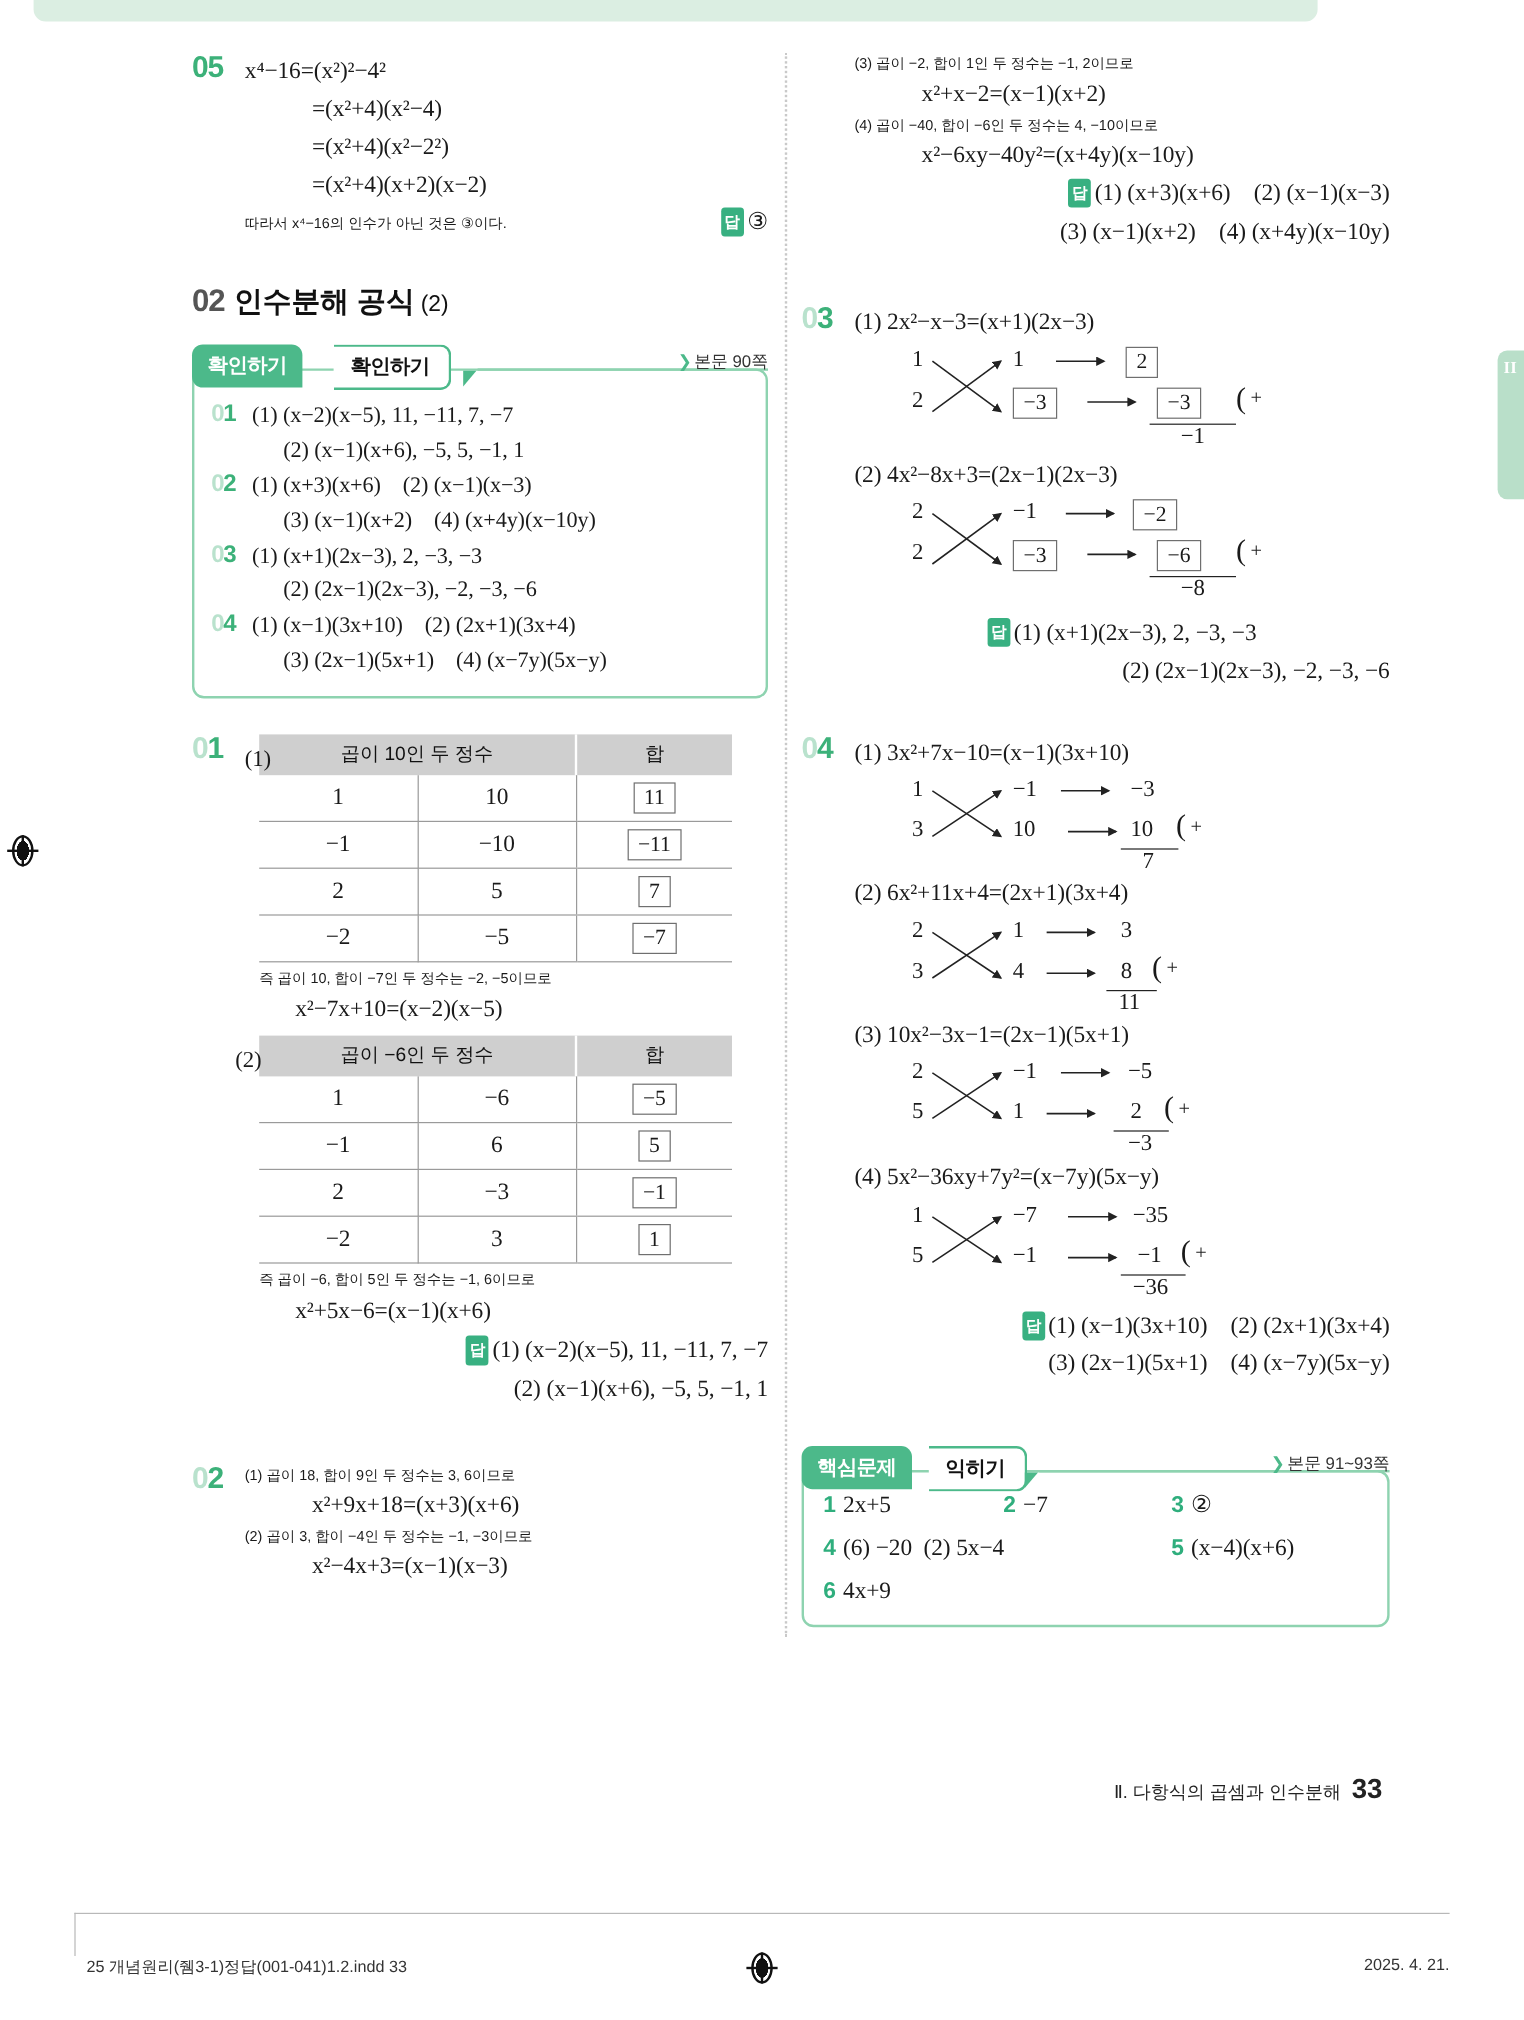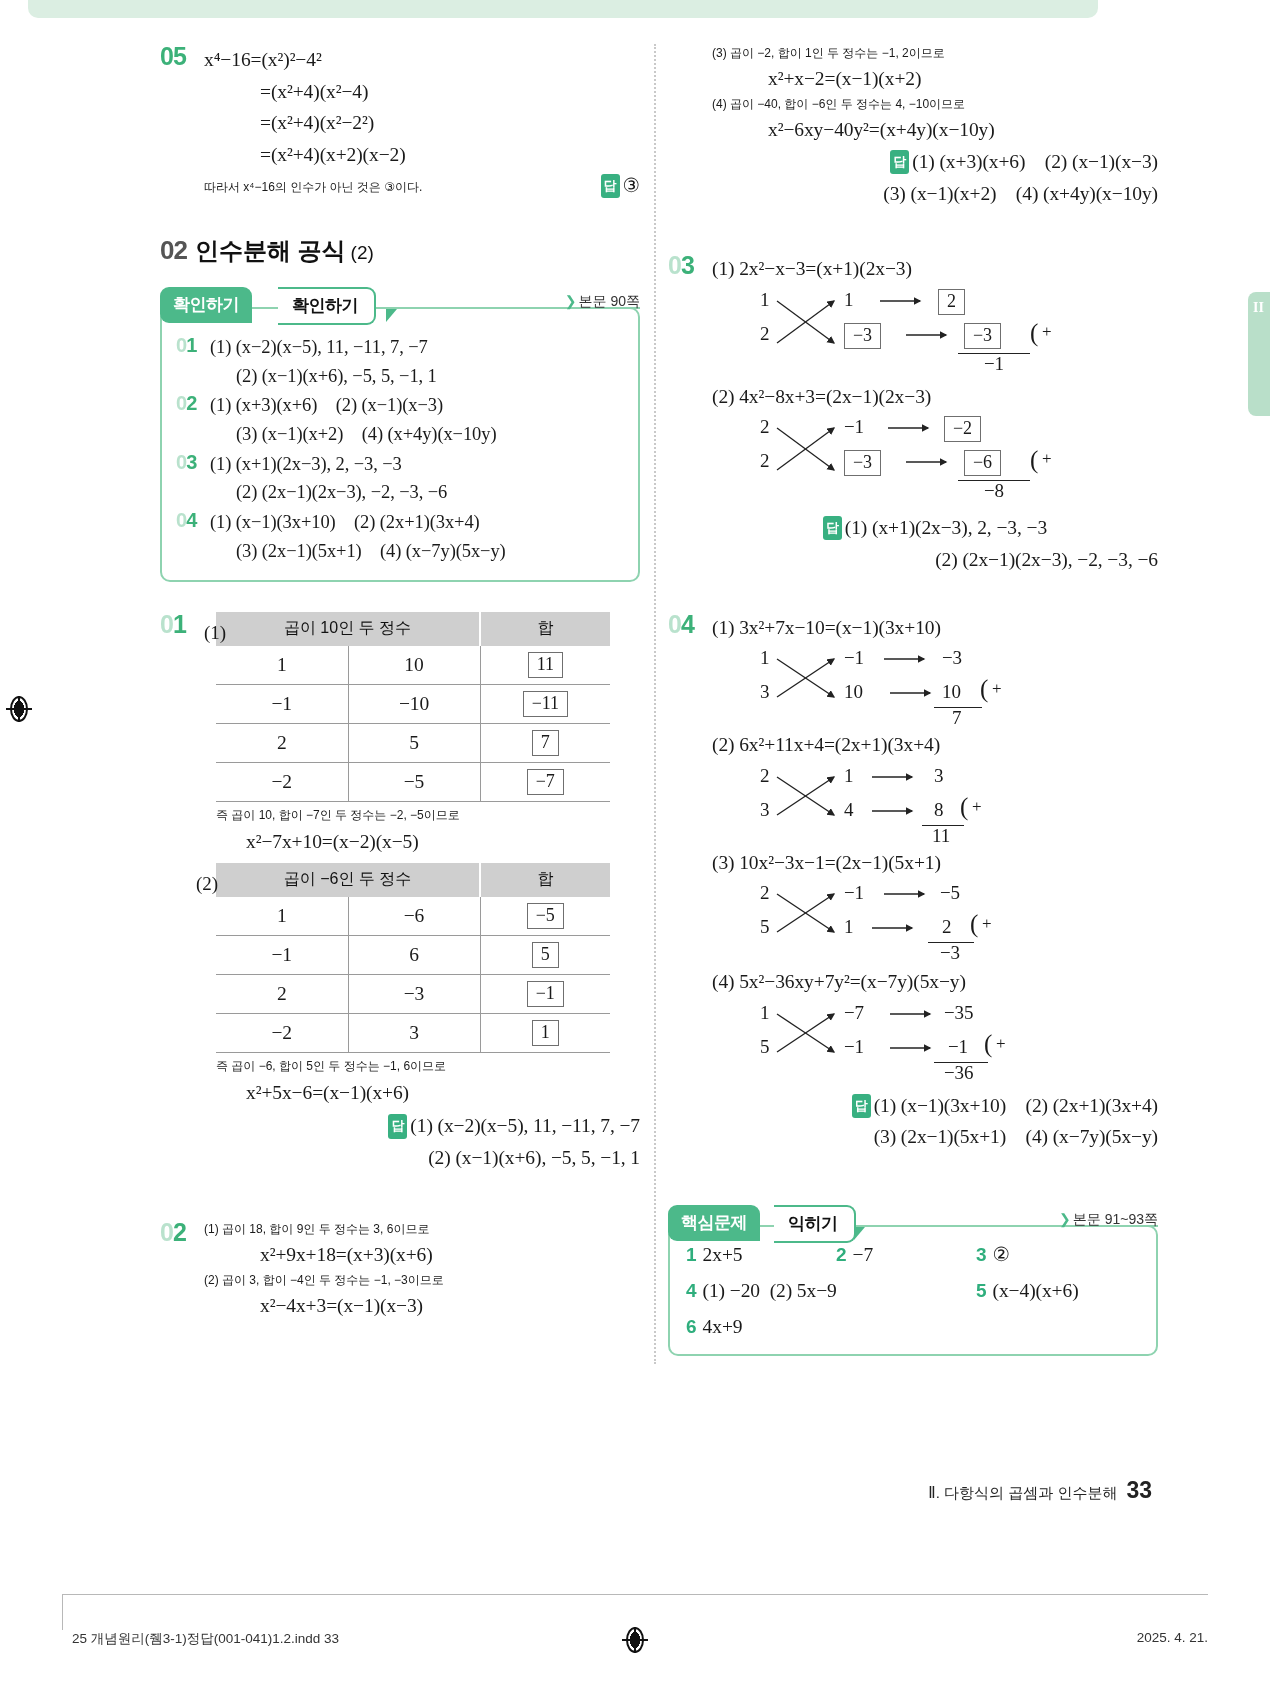--- a/index.html
+++ b/index.html
@@ -687,21 +687,21 @@
         <span class="acell" style="width:140px;">
           <span class="anum">2</span><span class="math">−7</span>
         </span>
         <span class="acell">
           <span class="anum">3</span><span class="math">②</span>
         </span>
       </div>
 
       <div class="alist-row">
         <span class="acell" style="width:290px;">
-          <span class="anum">4</span><span class="math">(1) −20 (2) 5x−9</span>
+          <span class="anum">4</span><span class="math">(6) −20 (2) 5x−4</span>
         </span>
         <span class="acell">
           <span class="anum">5</span><span class="math">(x−4)(x+6)</span>
         </span>
       </div>
 
       <div class="alist-row" style="margin-bottom:2px;">
         <span class="acell">
           <span class="anum">6</span><span class="math">4x+9</span>
         </span>

